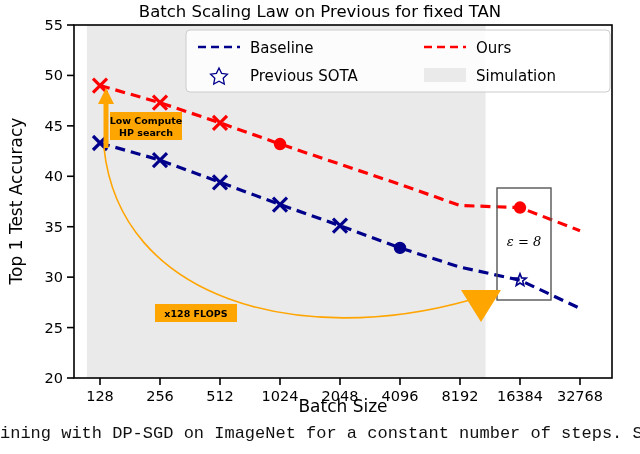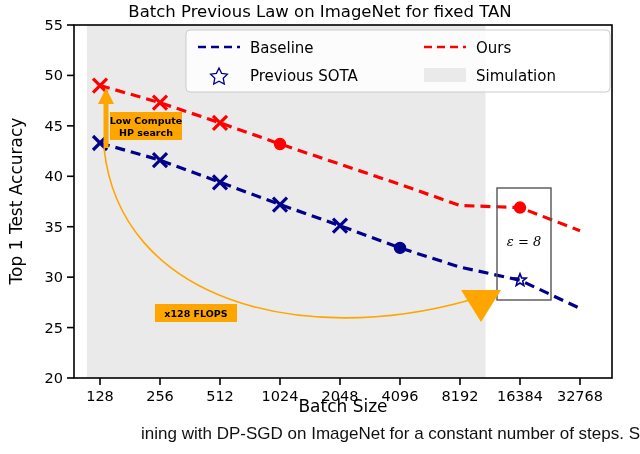--- a/index.html
+++ b/index.html
@@ -5,30 +5,30 @@
   html,body{margin:0;padding:0;background:#ffffff;}
   body{width:640px;height:454px;overflow:hidden;font-family:"DejaVu Sans",sans-serif;}
   #fig{position:relative;width:640px;height:454px;}
   .plot-title{position:absolute;left:0;top:2px;width:640px;text-align:center;font-size:16.5px;color:#000;}
   svg.chart{position:absolute;left:0;top:0;}
   .tick-lbl{font-size:14.5px;fill:#000;font-family:"DejaVu Sans",sans-serif;}
   .axis-lbl{font-size:17px;fill:#000;font-family:"DejaVu Sans",sans-serif;}
   .legend-lbl{font-size:15px;fill:#000;font-family:"DejaVu Sans",sans-serif;}
   .ann-lbl{font-size:9.5px;fill:#000;font-family:"DejaVu Sans",sans-serif;font-weight:bold;}
   .eps-lbl{font-size:13px;fill:#000;font-family:"DejaVu Serif",serif;font-style:italic;}
-  .caption{position:absolute;left:0;top:424px;width:640px;text-align:right;
-           font-family:Liberation Sans, sans-serif;font-size:17px;color:#111;white-space:nowrap;
+  .caption{position:absolute;left:0;top:424px;width:640px;text-align:left;
+           font-family:Liberation Mono, monospace;font-size:17px;color:#111;white-space:nowrap;
            overflow:hidden;}
 </style>
 </head>
 <body>
 
 <div id="fig">
 
-  <div class="plot-title">Batch Previous Law on ImageNet for fixed TAN</div>
+  <div class="plot-title">Batch Scaling Law on Previous for fixed TAN</div>
 
   <svg class="chart" width="640" height="454">
 
     <rect id="sim-band" x="86.8815828114796" y="25" width="398.63137138648347" height="353" fill="#EAEAEA"></rect>
 
     <rect x="74" y="25" width="538" height="353" fill="none" stroke="#000" stroke-width="1.6"></rect>
 
     <g id="yticks">
         <line x1="74" y1="378" x2="67" y2="378" stroke="#000" stroke-width="1.6"></line>
         <text x="63" y="383" text-anchor="end" class="tick-lbl">20</text>

